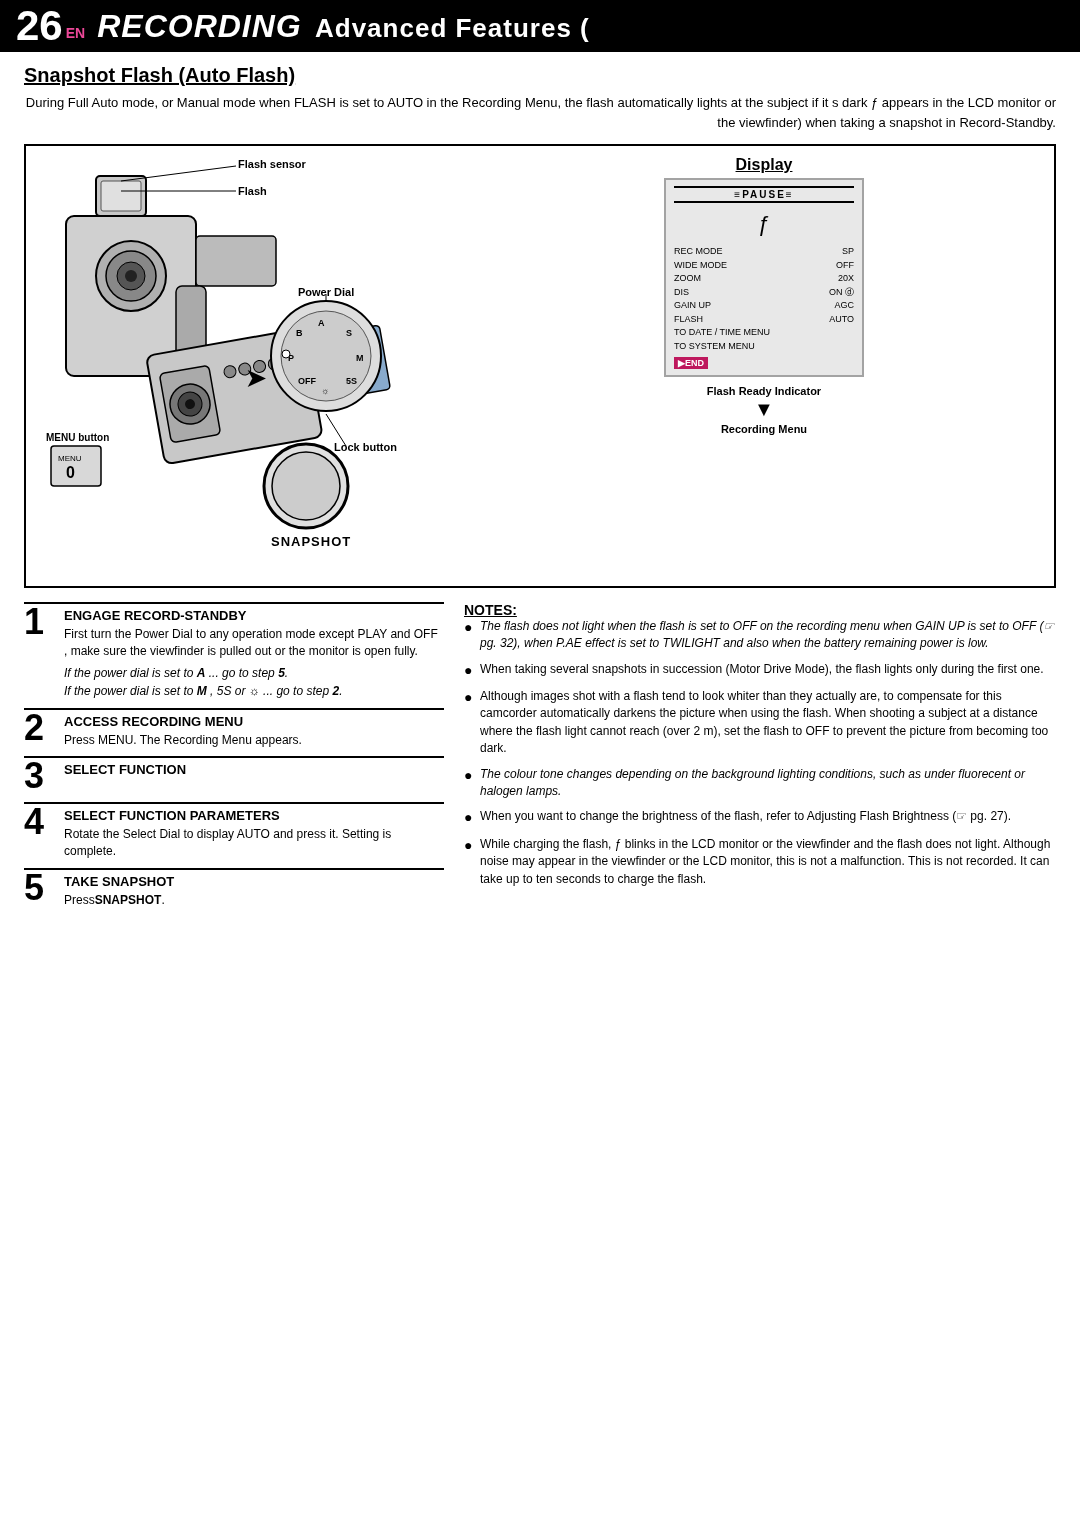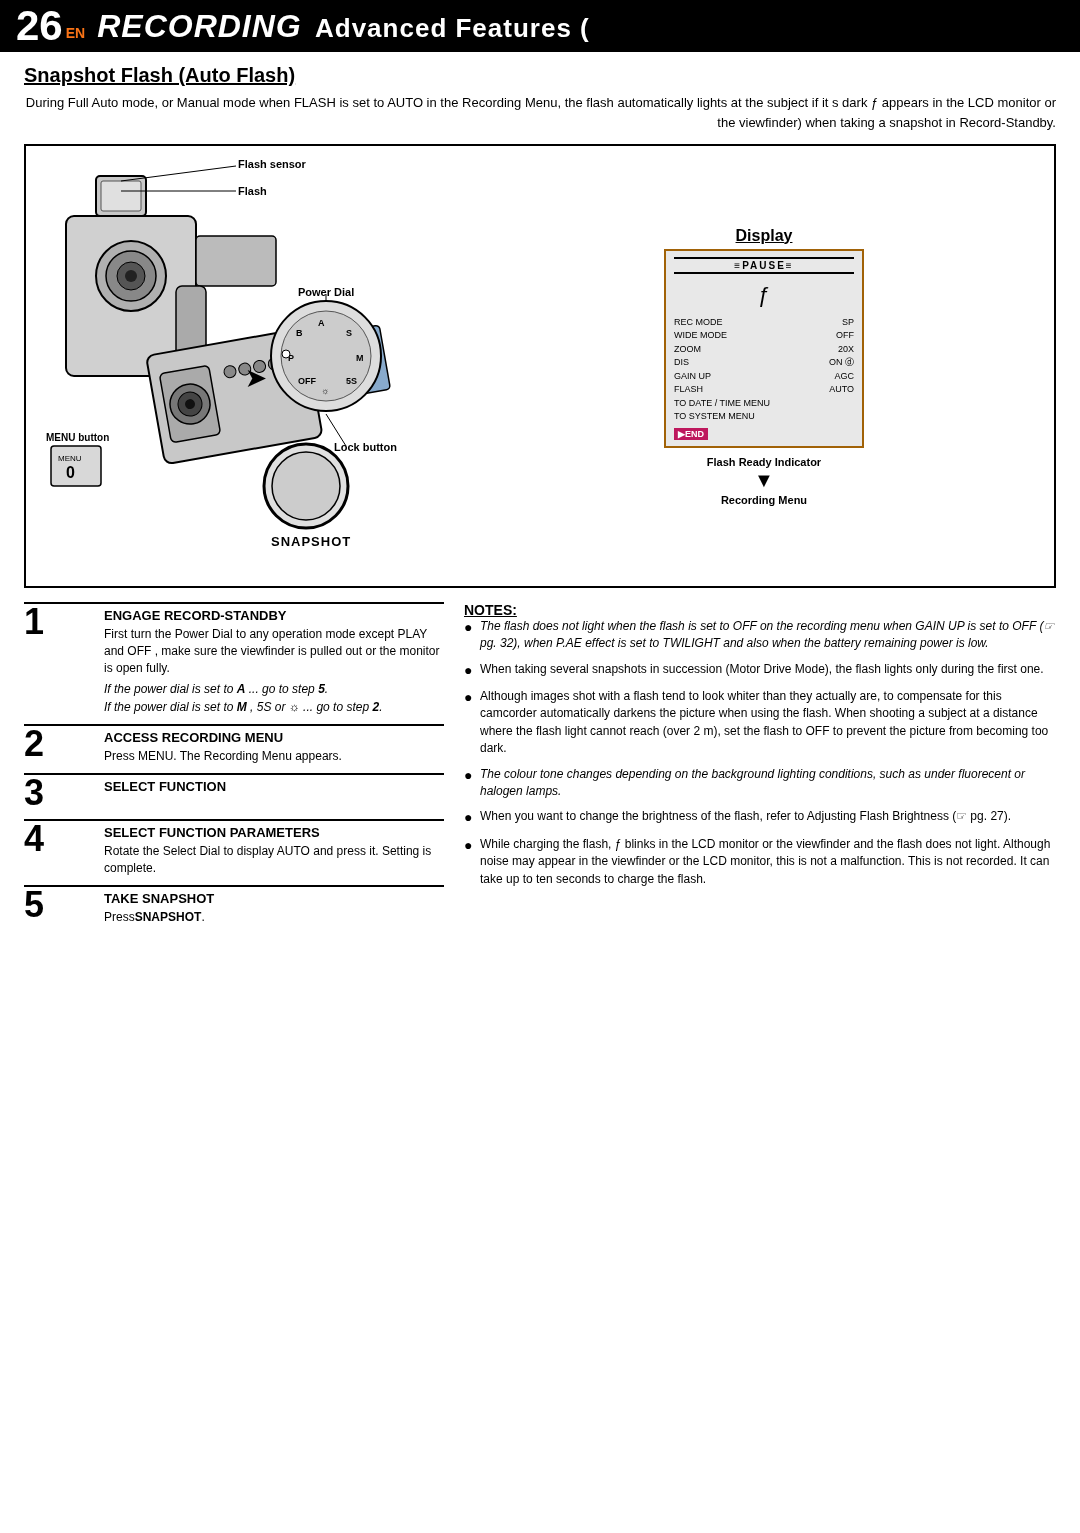--- a/index.html
+++ b/index.html
@@ -27,21 +27,21 @@
     }
     .page-number {
       font-size: 42px;
       font-weight: 900;
       color: #fff;
       line-height: 1;
     }
     .page-en {
       font-size: 14px;
       font-weight: bold;
-      color: #f97316;
+      color: #ec4899;
       margin-left: 3px;
       align-self: flex-end;
       padding-bottom: 6px;
     }
     .page-title {
       font-size: 26px;
       font-weight: 900;
       color: #fff;
       letter-spacing: 1px;
     }
@@ -74,21 +74,21 @@
     .diagram-box {
       border: 2px solid #000;
       padding: 10px;
       margin-bottom: 14px;
       position: relative;
       background: #fff;
     }
 
     .diagram-inner {
       display: flex;
-      align-items: center;
+      align-items: flex-start;
       gap: 8px;
     }
 
     
     .camcorder-area {
       flex: 0 0 430px;
       position: relative;
       height: 420px;
     }
 
@@ -100,21 +100,21 @@
 
     .display-label {
       font-size: 16px;
       font-weight: bold;
       text-align: center;
       margin-bottom: 4px;
       text-decoration: underline;
     }
 
     .lcd-screen {
-      border: 2px solid #a16207;
+      border: 2px solid #a3a3a3;
       width: 200px;
       margin: 0 auto 8px auto;
       padding: 6px 8px;
       min-height: 180px;
       position: relative;
       background: #e8e8e8;
     }
 
     .lcd-pause {
       text-align: center;
@@ -202,21 +202,20 @@
       font-size: 36px;
       font-weight: 900;
       line-height: 1;
       flex: 0 0 36px;
       margin-right: 4px;
       margin-top: -4px;
     }
 
     .step-content {
       flex: 1;
-      margin-left: 40px;
     }
 
     .step-heading {
       font-size: 13px;
       font-weight: 900;
       text-transform: uppercase;
       margin-bottom: 3px;
     }
 
     .step-text {

